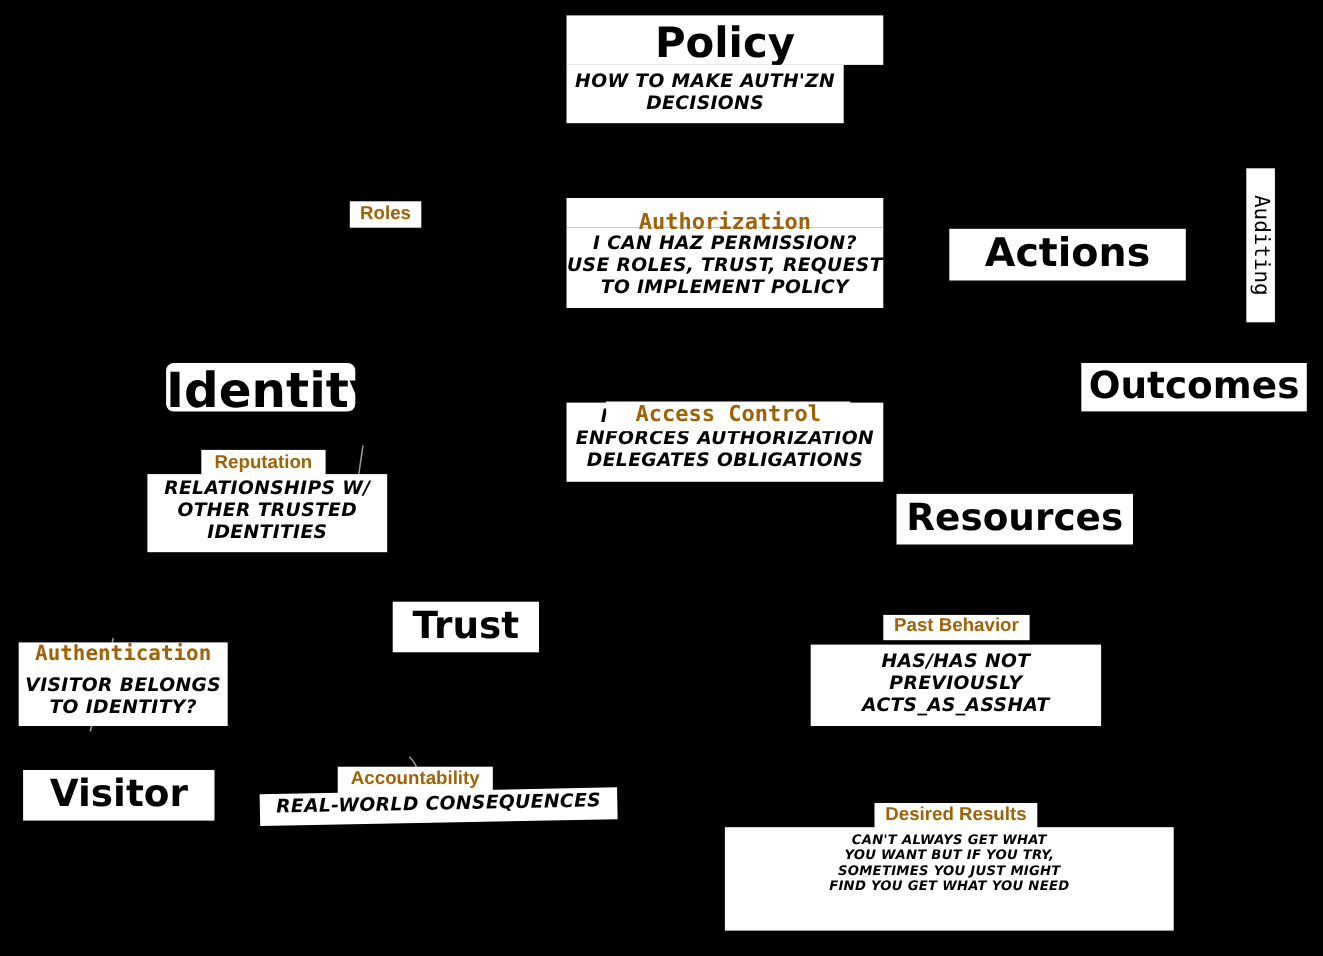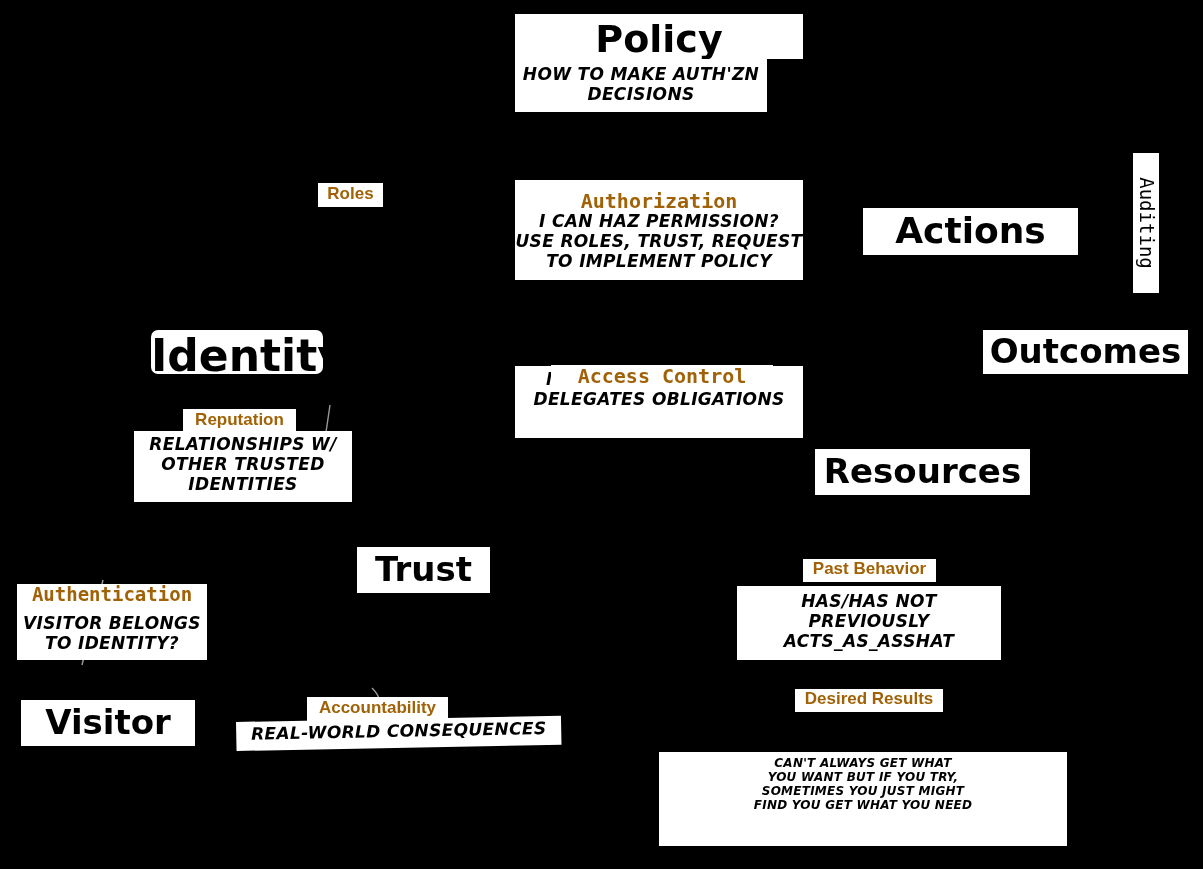--- a/index.html
+++ b/index.html
@@ -207,21 +207,21 @@
   }
 
   
   #visitor {
     left: 21px; top: 700px; width: 174px; height: 46px;
     font-size: 34px; padding-top: 5px; box-sizing: border-box;
   }
 
   
   #dr-tab {
-    left: 795px; top: 689px; width: 148px; height: 23px;
+    left: 795px; top: 730px; width: 148px; height: 23px;
     font-size: 17px; padding-top: 1px; box-sizing: border-box;
   }
   #dr-body {
     left: 659px; top: 752px; width: 408px; height: 94px;
     font-size: 12px; padding-top: 4px; box-sizing: border-box;
   }
 </style>
 </head>
 <body>
 
@@ -255,20 +255,21 @@
     <span class="vtxt">Auditing</span>
   </div>
 
   <div class="node big" id="identity">Identity</div>
 
   <div class="node big" id="outcomes">Outcomes</div>
 
   <div class="tab mono" id="ac-tab">Access Control</div>
   <div class="body" id="ac-body">
     <div>NO YUO -OR- OK DOOD</div>
+    <div>ENFORCES AUTHORIZATION</div>
     <div>DELEGATES OBLIGATIONS</div>
   </div>
 
   <div class="tab" id="rep-tab">Reputation</div>
   <div class="body" id="rep-body">
     <div>RELATIONSHIPS W/</div>
     <div>OTHER TRUSTED</div>
     <div>IDENTITIES</div>
   </div>
 

